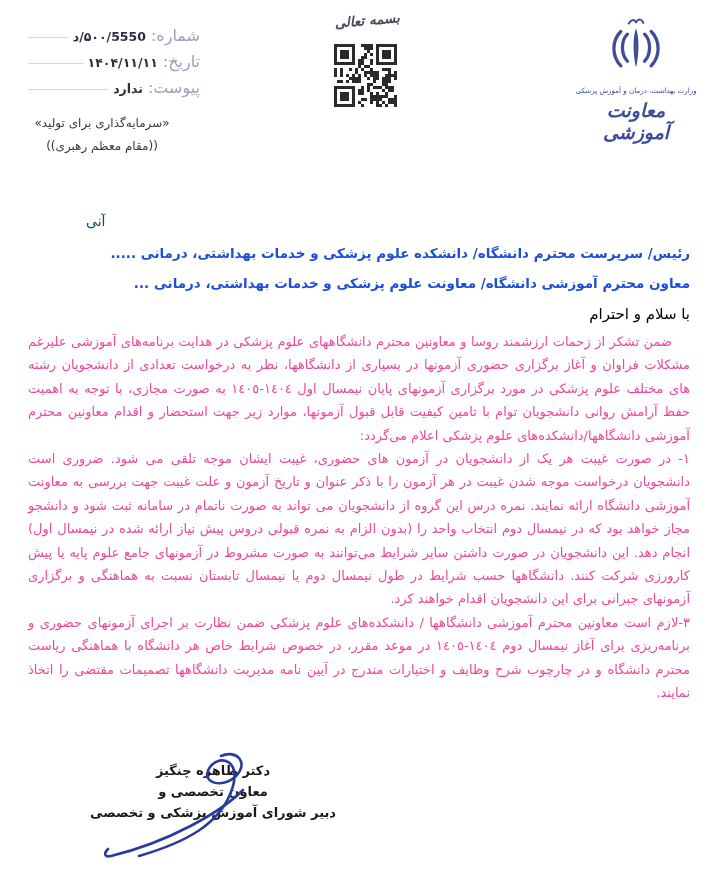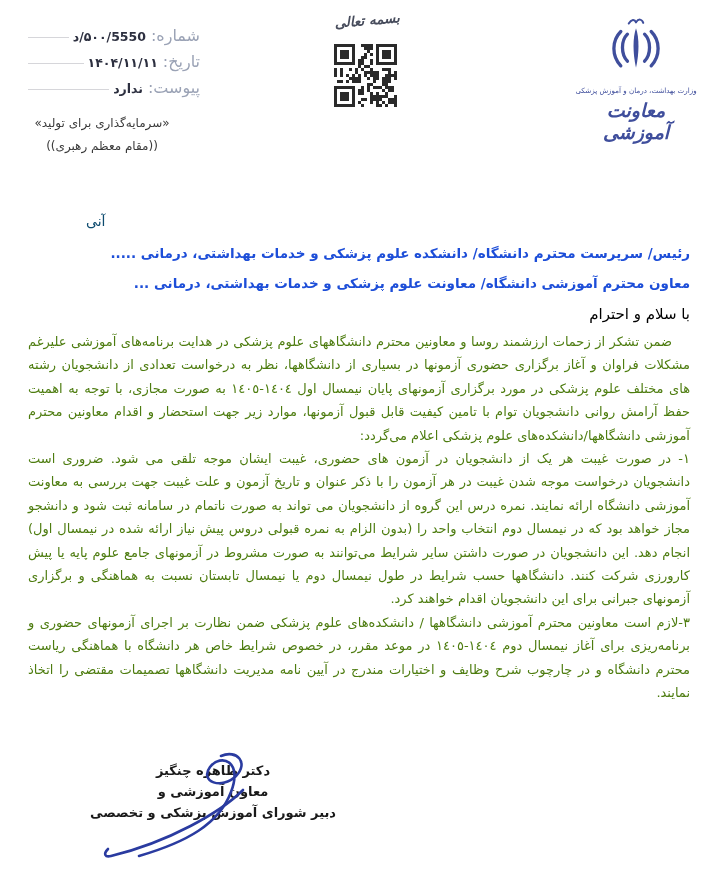--- a/index.html
+++ b/index.html
@@ -38,21 +38,21 @@
 
   
   .urgency { position:absolute; top:213px; left:86px; direction:rtl;
              font-weight:normal; font-size:14px; color:#0c4a6e; }
   .recipients { position:absolute; top:238px; right:26px; left:30px; direction:rtl;
                 text-align:right; font-weight:bold; font-size:13.5px; color:#1d4ed8;
                 line-height:30px; }
   .salutation { position:absolute; top:305px; right:26px; direction:rtl;
                 font-size:15px; color:#000000;margin-left:40px; }
   .body-text { position:absolute; top:330px; right:26px; left:28px; direction:rtl;
-               text-align:justify; font-size:13px; line-height:23.4px; color:#4d7c0f; }
+               text-align:justify; font-size:13px; line-height:23.4px; color:#ec4899; }
   .body-text p { margin:0; }
   .body-text p.indent { text-indent:18px; }
 
   
   .sig-block { position:absolute; top:760px; left:88px; width:250px; direction:rtl;
                text-align:center; font-weight:bold; font-size:13px; color:#1a1a1a;
                line-height:21px; }
   .sig-scribble { position:absolute; top:750px; left:95px; width:215px; height:115px;
                   pointer-events:none; }
 </style>
@@ -251,21 +251,21 @@
   <div class="salutation">با سلام و احترام</div>
 
   <div class="body-text">
     <p class="indent">ضمن تشکر از زحمات ارزشمند روسا و معاونین محترم دانشگاههای علوم پزشکی در هدایت برنامه‌های آموزشی علیرغم مشکلات فراوان و آغاز برگزاری حضوری آزمونها در بسیاری از دانشگاهها، نظر به درخواست تعدادی از دانشجویان رشته های مختلف علوم پزشکی در مورد برگزاری آزمونهای پایان نیمسال اول ١٤٠٤-١٤٠٥ به صورت مجازی، با توجه به اهمیت حفظ آرامش روانی دانشجویان توام با تامین کیفیت قابل قبول آزمونها، موارد زیر جهت استحضار و اقدام معاونین محترم آموزشی دانشگاهها/دانشکده‌های علوم پزشکی اعلام می‌گردد:</p>
     <p>۱- در صورت غیبت هر یک از دانشجویان در آزمون های حضوری، غیبت ایشان موجه تلقی می شود. ضروری است دانشجویان درخواست موجه شدن غیبت در هر آزمون را با ذکر عنوان و تاریخ آزمون و علت غیبت جهت بررسی به معاونت آموزشی دانشگاه ارائه نمایند. نمره درس این گروه از دانشجویان می تواند به صورت ناتمام در سامانه ثبت شود و دانشجو مجاز خواهد بود که در نیمسال دوم انتخاب واحد را (بدون الزام به نمره قبولی دروس پیش نیاز ارائه شده در نیمسال اول) انجام دهد. این دانشجویان در صورت داشتن سایر شرایط می‌توانند به صورت مشروط در آزمونهای جامع علوم پایه یا پیش کارورزی شرکت کنند. دانشگاهها حسب شرایط در طول نیمسال دوم یا نیمسال تابستان نسبت به هماهنگی و برگزاری آزمونهای جبرانی برای این دانشجویان اقدام خواهند کرد.</p>
     <p>۳-لازم است معاونین محترم آموزشی دانشگاهها / دانشکده‌های علوم پزشکی ضمن نظارت بر اجرای آزمونهای حضوری و برنامه‌ریزی برای آغاز نیمسال دوم ١٤٠٤-١٤٠٥ در موعد مقرر، در خصوص شرایط خاص هر دانشگاه با هماهنگی ریاست محترم دانشگاه و در چارچوب شرح وظایف و اختیارات مندرج در آیین نامه مدیریت دانشگاهها تصمیمات مقتضی را اتخاذ نمایند.</p>
   </div>
 
   <div class="sig-block">
     <div>دکتر طاهره چنگیز</div>
-    <div>معاون آموزشی و</div>
+    <div>معاون تخصصی و</div>
     <div>دبیر شورای آموزش پزشکی و تخصصی</div>
   </div>
   <svg class="sig-scribble" viewBox="0 0 215 115">
     <g stroke="#2a3ba0" stroke-width="2.6" fill="none" stroke-linecap="round">
       <path d="M126,6 C142,-1 154,13 141,26 C127,40 104,32 115,17 C126,3 148,11 136,42 C124,74 92,92 44,106"></path>
       <path d="M148,40 C126,62 74,92 16,106 C10,107.5 8,104 13,99"></path>
     </g>
   </svg>
 
 </div>

